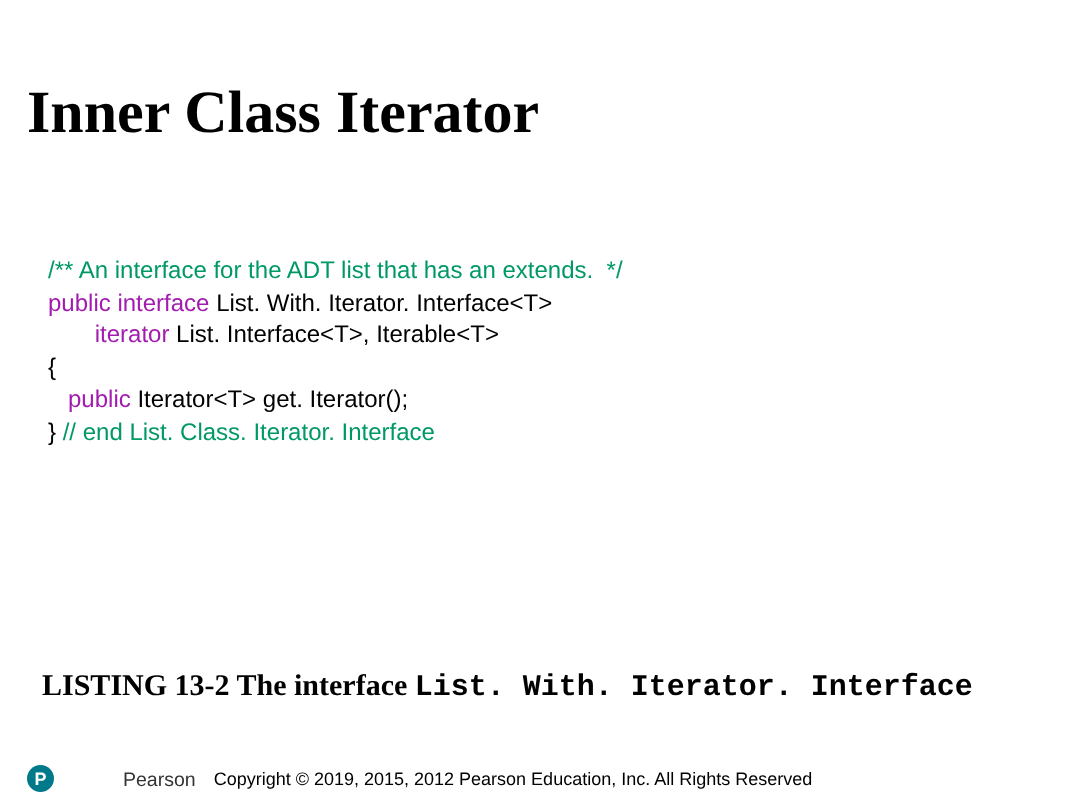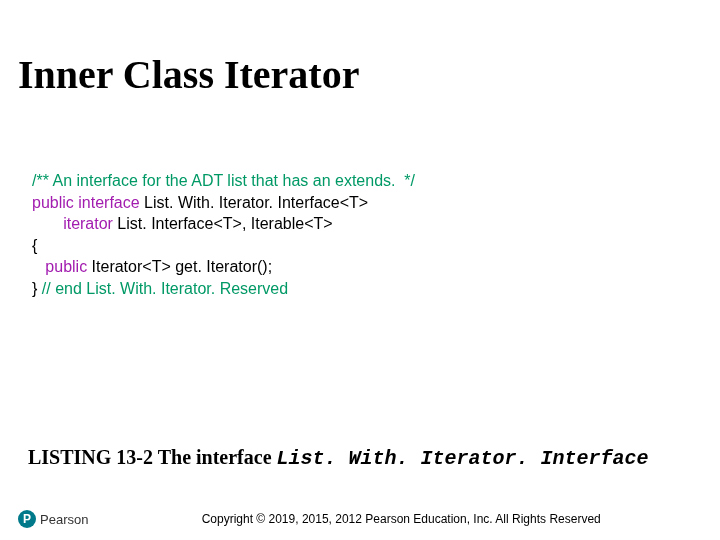--- a/index.html
+++ b/index.html
@@ -49,35 +49,34 @@
     right: 28px;
     font-family: "Times New Roman", Times, serif;
     font-size: 20px;
     font-weight: bold;
     color: #000;
   }
   .caption .mono {
     font-family: "Courier New", Courier, monospace;
     font-weight: bold;
     font-size: 20px;
-    font-style: italic;
   }
   .footer {
     position: absolute;
     bottom: 12px;
     right: 18px;
     left: 18px;
     display: flex;
     align-items: center;
     justify-content: space-between;
   }
   .copyright {
     font-size: 12px;
     color: #000;
-    text-align: center;
+    text-align: left;
     flex: 1;
     margin-left: 12px;
   }
   .logo {
     display: flex;
     align-items: center;
     gap: 4px;
   }
   .logo-mark {
     width: 18px;
@@ -89,35 +88,36 @@
     justify-content: center;
     color: #fff;
     font-weight: bold;
     font-size: 12px;
     font-family: Arial, Helvetica, sans-serif;
   }
   .logo-text {
     font-size: 13px;
     color: #333;
     font-family: Arial, Helvetica, sans-serif;
+    margin-left: 42px;
   }
 </style>
 </head>
 <body>
 
 <div class="slide">
 
   <div class="title">Inner Class Iterator</div>
 
   <div class="code-block"><span class="comment">/** An interface for the ADT list that has an extends.  */</span>
 <span class="keyword">public</span> <span class="keyword">interface</span><span> List. With. Iterator. Interface&lt;T&gt;</span>
        <span class="keyword">iterator</span><span> List. Interface&lt;T&gt;, Iterable&lt;T&gt;</span>
 <span>{</span>
    <span class="keyword">public</span><span> Iterator&lt;T&gt; get. Iterator();</span>
-<span>} </span><span class="end-comment">// end List. With. Iterator. Reserved</span></div>
+<span>} </span><span class="end-comment">// end List. Class. Iterator. Interface</span></div>
 
   <div class="caption">
     <span>LISTING 13-2 The interface </span><span class="mono">List. With. Iterator. Interface</span>
   </div>
 
   <div class="footer">
     <div class="logo">
       <div class="logo-mark">P</div>
       <div class="logo-text">Pearson</div>
     </div>

